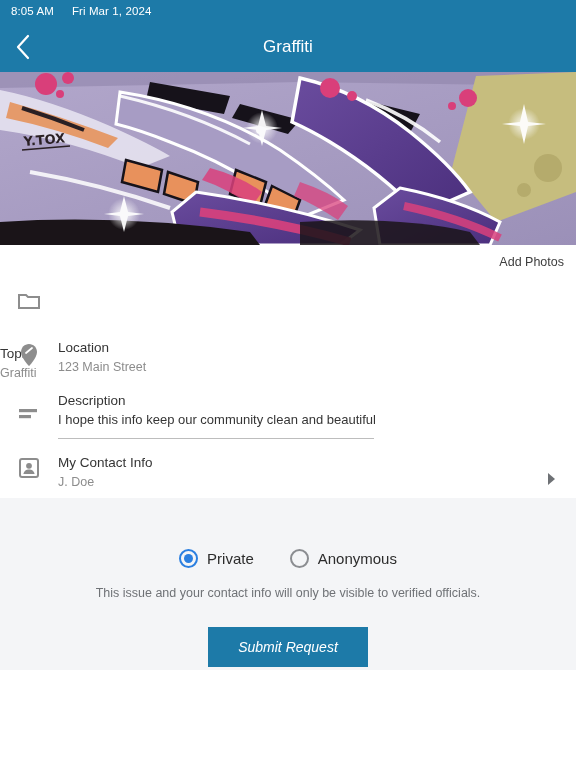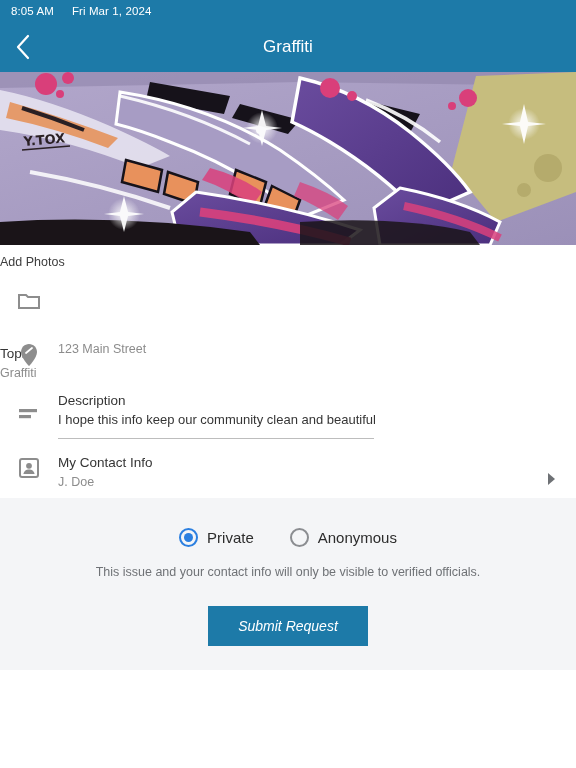--- a/index.html
+++ b/index.html
@@ -65,21 +65,21 @@
   
   .formarea {
     background: #ffffff;
     flex: 0 0 auto;
     padding-bottom: 0;
   }
   .addphotos-row {
     height: 34px;
     display: flex;
     align-items: center;
-    justify-content: flex-start;
+    justify-content: flex-end;
     padding-right: 12px;
   }
   .addphotos {
     font-size: 12.5px;
     color: #3d3d3d;
     cursor: pointer;
   }
 
   .field-row {
     display: flex;
@@ -138,20 +138,21 @@
     display: flex;
     align-items: center;
     gap: 36px;
     margin-bottom: 18px;
   }
   .radio-opt {
     display: flex;
     align-items: center;
     gap: 9px;
     cursor: pointer;
+    margin-top: 21px;
   }
   .radio-mark {
     width: 19px; height: 19px;
     border-radius: 50%;
     border: 2px solid #8b8d91;
     display: flex;
     align-items: center;
     justify-content: center;
     flex: 0 0 19px;
   }
@@ -314,20 +315,21 @@
     </div>
 
     <div class="field-row" id="row-location">
       <div class="field-icon">
         <svg width="18" height="24" viewBox="0 0 18 24">
           <path d="M9 1 C4.6 1 1 4.6 1 9 C1 15 9 23 9 23 C9 23 17 15 17 9 C17 4.6 13.4 1 9 1 Z" fill="#8d8d8d"></path>
           <path d="M6 10 L12 5" stroke="#ffffff" stroke-width="1.8" stroke-linecap="round"></path>
         </svg>
       </div>
       <div class="field-body">
+        <div class="field-label">Location</div>
         <div class="field-value">123 Main Street</div>
       </div>
     </div>
 
     <div class="field-row" id="row-description">
       <div class="field-icon">
         <svg width="22" height="18" viewBox="0 0 22 18" style="margin-top:10px">
           <rect x="1" y="3" width="18" height="3.2" fill="#8d8d8d"></rect>
           <rect x="1" y="9" width="12" height="3.2" fill="#8d8d8d"></rect>
         </svg>

